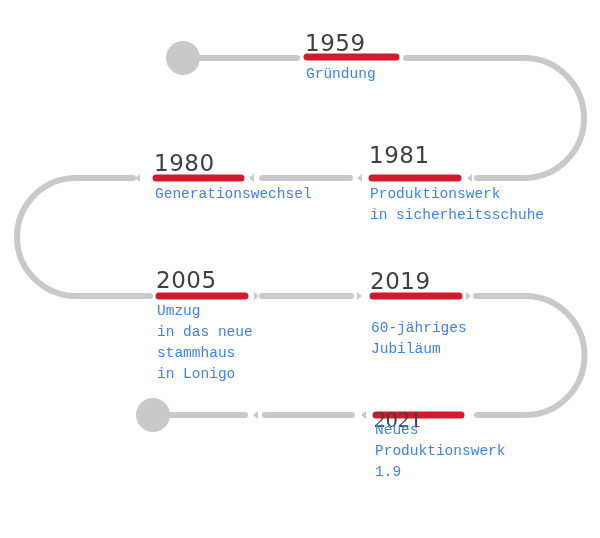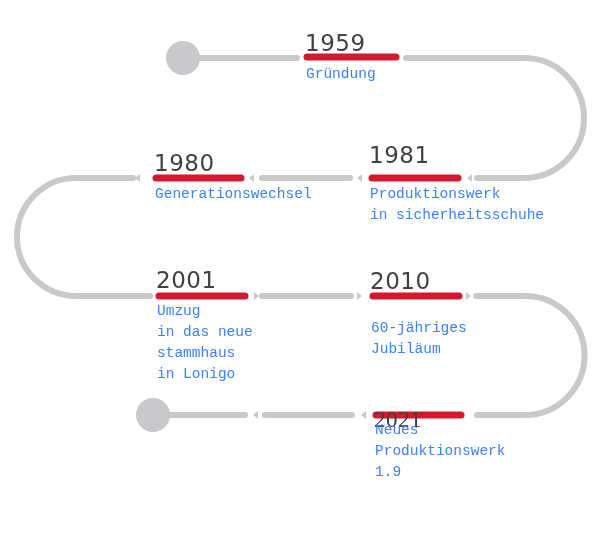--- a/index.html
+++ b/index.html
@@ -66,29 +66,29 @@
   <div class="label" style="left:370px;top:184px;">Produktionswerk
 in sicherheitsschuhe</div>
 </div>
 
 <div class="milestone">
   <div class="year" style="left:154px;top:152px;">1980</div>
   <div class="label" style="left:155px;top:184px;">Generationswechsel</div>
 </div>
 
 <div class="milestone">
-  <div class="year" style="left:156px;top:269px;">2001</div>
+  <div class="year" style="left:156px;top:269px;">2005</div>
   <div class="label" style="left:157px;top:301px;">Umzug
 in das neue
 stammhaus
 in Lonigo</div>
 </div>
 
 <div class="milestone">
-  <div class="year" style="left:370px;top:270px;">2010</div>
+  <div class="year" style="left:370px;top:270px;">2019</div>
   <div class="label" style="left:371px;top:318px;">60-jähriges
 Jubiläum</div>
 </div>
 
 <div class="milestone">
   <div class="year" style="left:374px;top:408px;font-family:Liberation Serif, serif;">2021</div>
   <div class="label" style="left:375px;top:420px;">Neues
 Produktionswerk
 1.9</div>
 </div>

